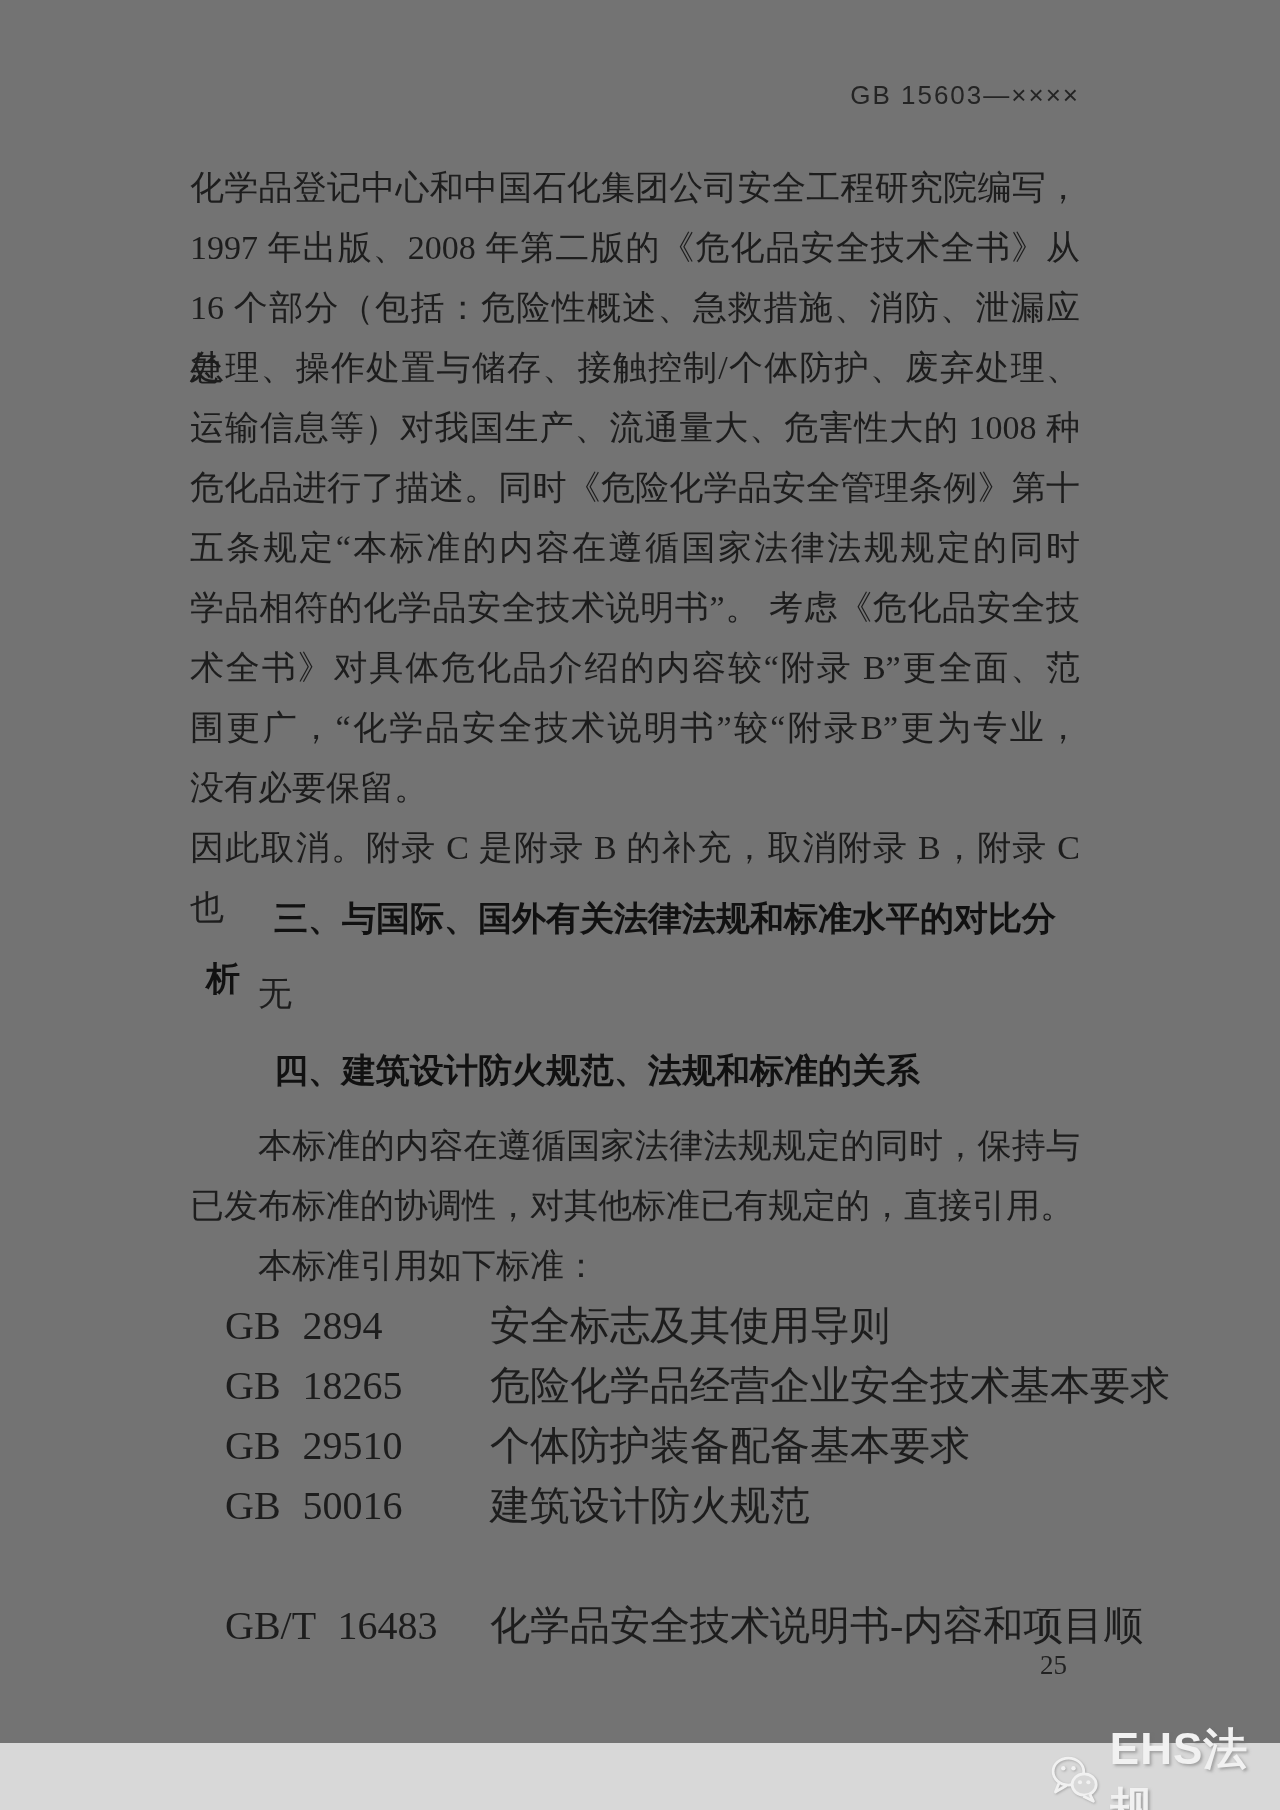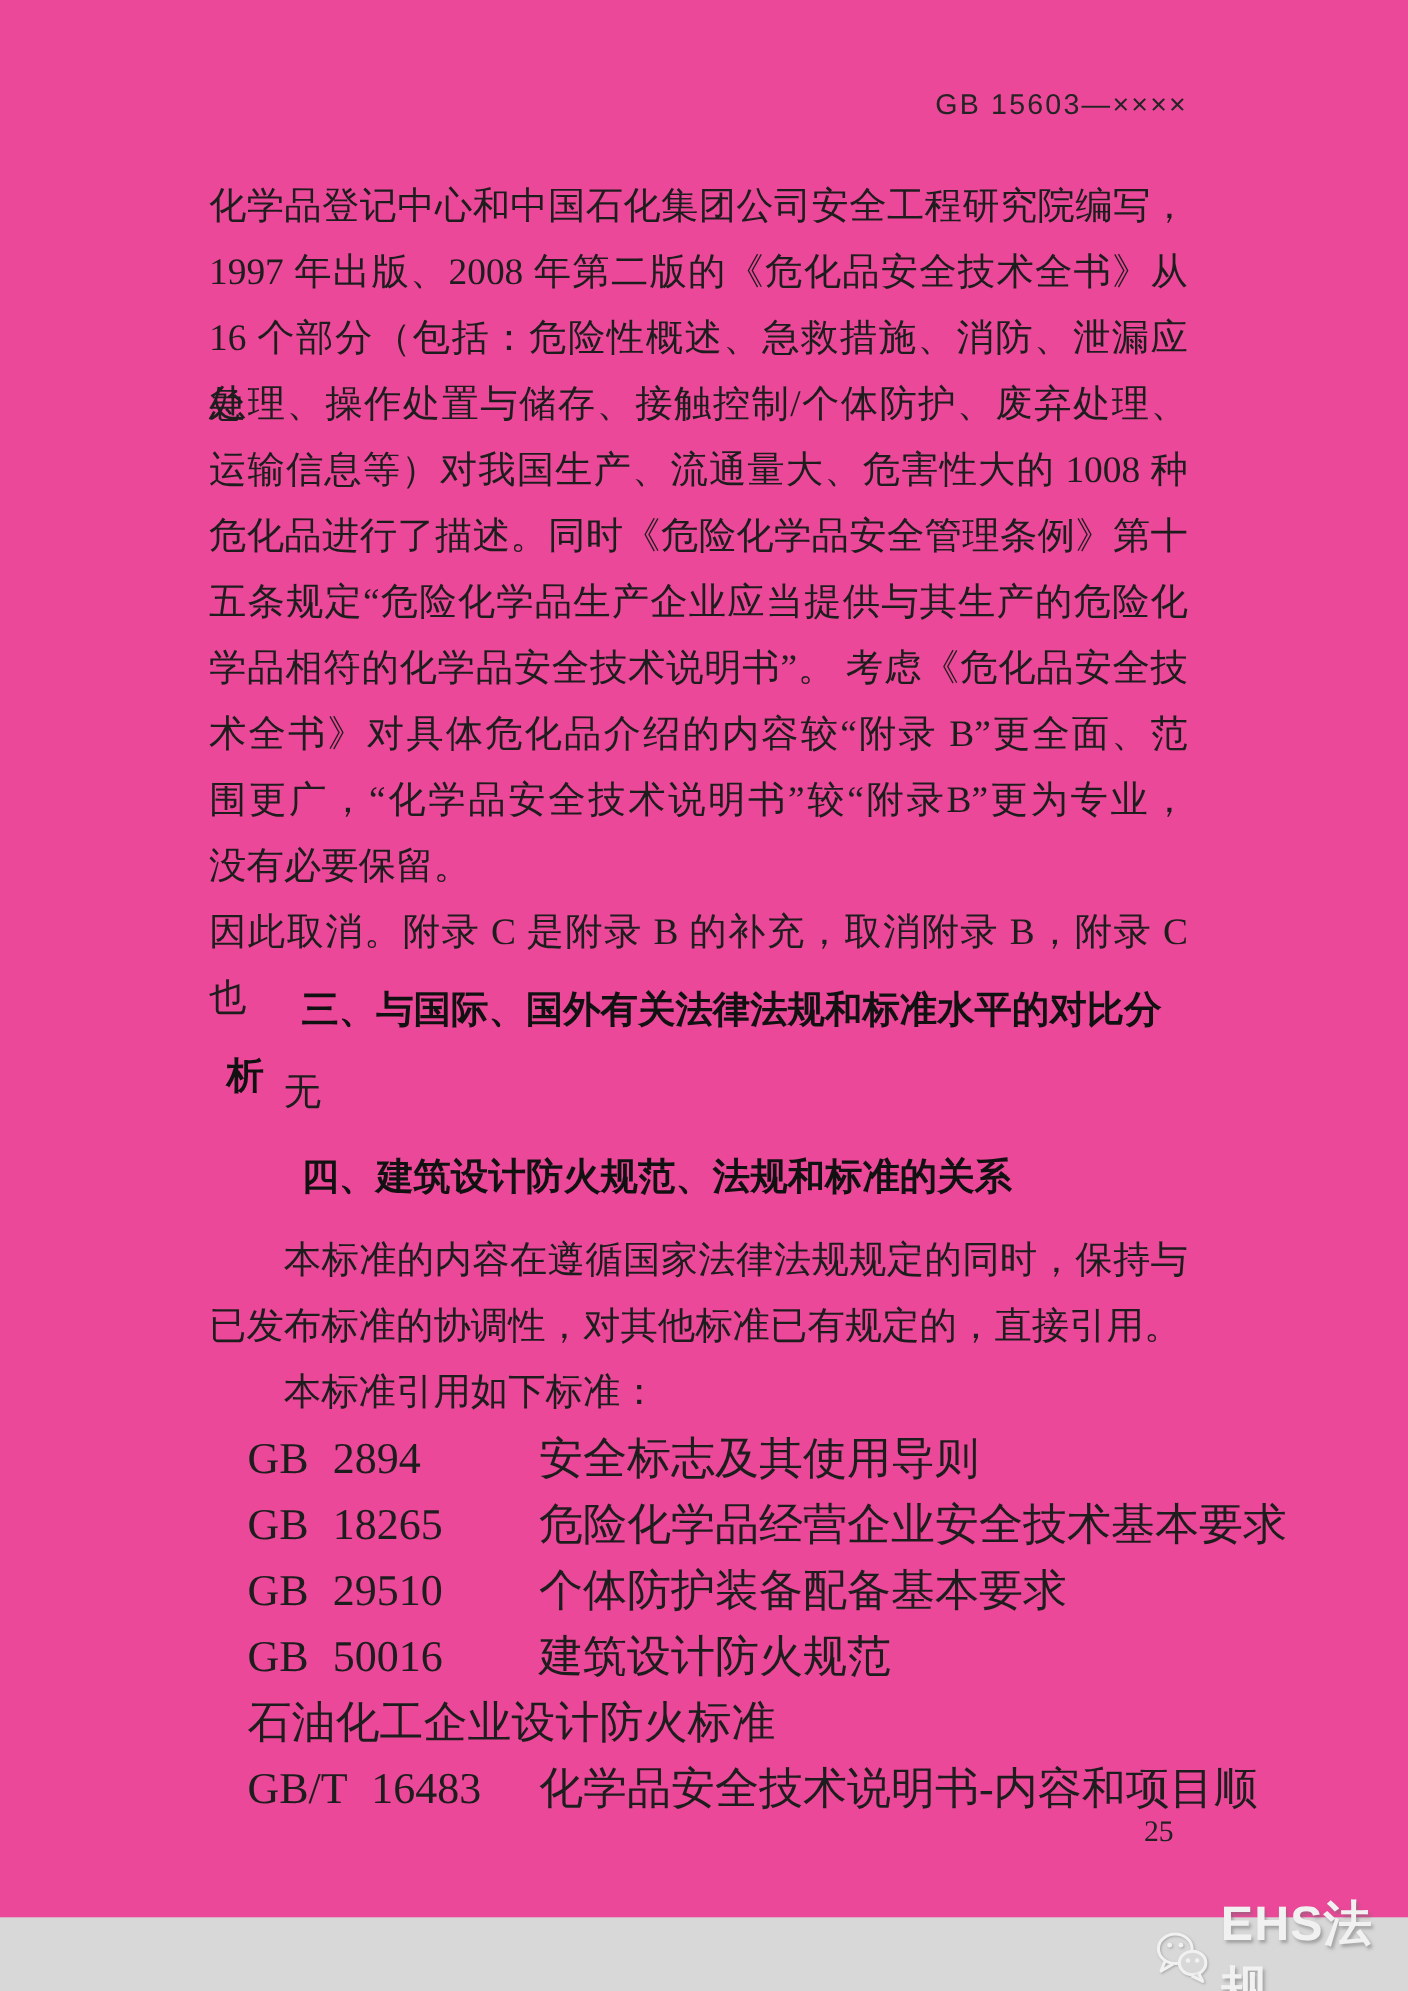--- a/index.html
+++ b/index.html
@@ -1,19 +1,19 @@
 <!DOCTYPE html>
 <html><head>
 <meta charset="utf-8">
 <style>
   html,body{margin:0;padding:0;background:#ffffff;}
   .page{
     position:relative;
     width:1280px;height:1810px;
-    background:#ec4899;
+    background:#737373;
     overflow:hidden;
     font-family:"Liberation Serif","DejaVu Serif",serif;
     color:#1d1d1d;
   }
   .header{
     position:absolute;left:190px;top:80px;width:890px;
     text-align:right;
     font-family:"Liberation Sans","DejaVu Sans",sans-serif;
     font-size:26px;letter-spacing:2px;color:#242424;
   }
@@ -69,21 +69,21 @@
 
   <main class="content">
 
     <div id="para1">
         <div class="bodyline jlast">化学品登记中心和中国石化集团公司安全工程研究院编写，</div>
         <div class="bodyline jlast">1997 年出版、2008 年第二版的《危化品安全技术全书》从</div>
         <div class="bodyline jlast">16 个部分（包括：危险性概述、急救措施、消防、泄漏应急</div>
         <div class="bodyline jlast">处理、操作处置与储存、接触控制/个体防护、废弃处理、</div>
         <div class="bodyline jlast">运输信息等）对我国生产、流通量大、危害性大的 1008 种</div>
         <div class="bodyline jlast">危化品进行了描述。同时《危险化学品安全管理条例》第十</div>
-        <div class="bodyline jlast">五条规定“危险化学品生产企业应当提供与其生产的危险化</div>
+        <div class="bodyline jlast">五条规定“本标准的内容在遵循国家法律法规规定的同时</div>
         <div class="bodyline jlast">学品相符的化学品安全技术说明书”。 考虑《危化品安全技</div>
         <div class="bodyline jlast">术全书》对具体危化品介绍的内容较“附录 B”更全面、范</div>
         <div class="bodyline jlast">围更广，“化学品安全技术说明书”较“附录B”更为专业，</div>
         <div class="bodyline">没有必要保留。</div>
         <div class="bodyline jlast">因此取消。附录 C 是附录 B 的补充，取消附录 B，附录 C 也</div>
       </div>
 
     <h2 class="heading first">三、与国际、国外有关法律法规和标准水平的对比分析</h2>
 
     <div class="plainline">无</div>
@@ -108,21 +108,20 @@
         </div>
         <div class="std-row">
           <span class="std-code">GB 29510</span>
           <span class="std-title">个体防护装备配备基本要求</span>
         </div>
         <div class="std-row">
           <span class="std-code">GB 50016</span>
           <span class="std-title">建筑设计防火规范</span>
         </div>
         <div class="std-row">
-          <span class="std-title">石油化工企业设计防火标准</span>
         </div>
         <div class="std-row">
           <span class="std-code">GB/T 16483</span>
           <span class="std-title">化学品安全技术说明书-内容和项目顺</span>
         </div>
       </div>
 
   </main>
 
   <div class="page-number">25</div>

